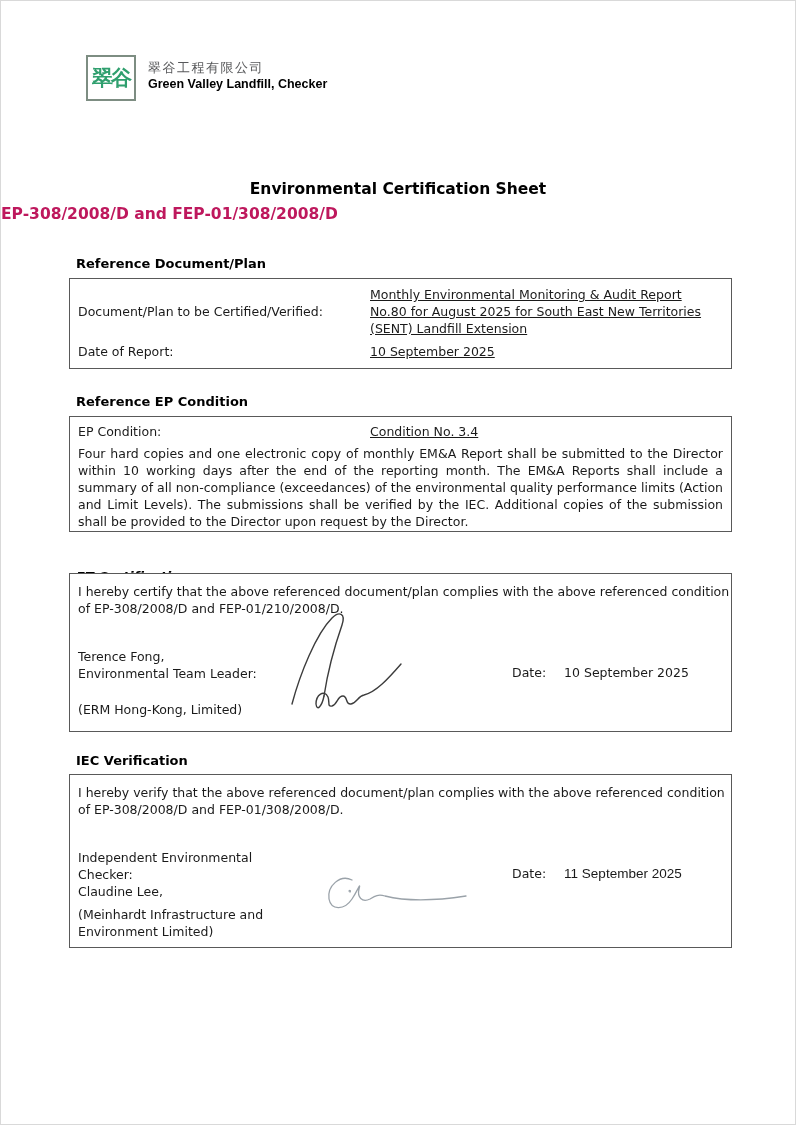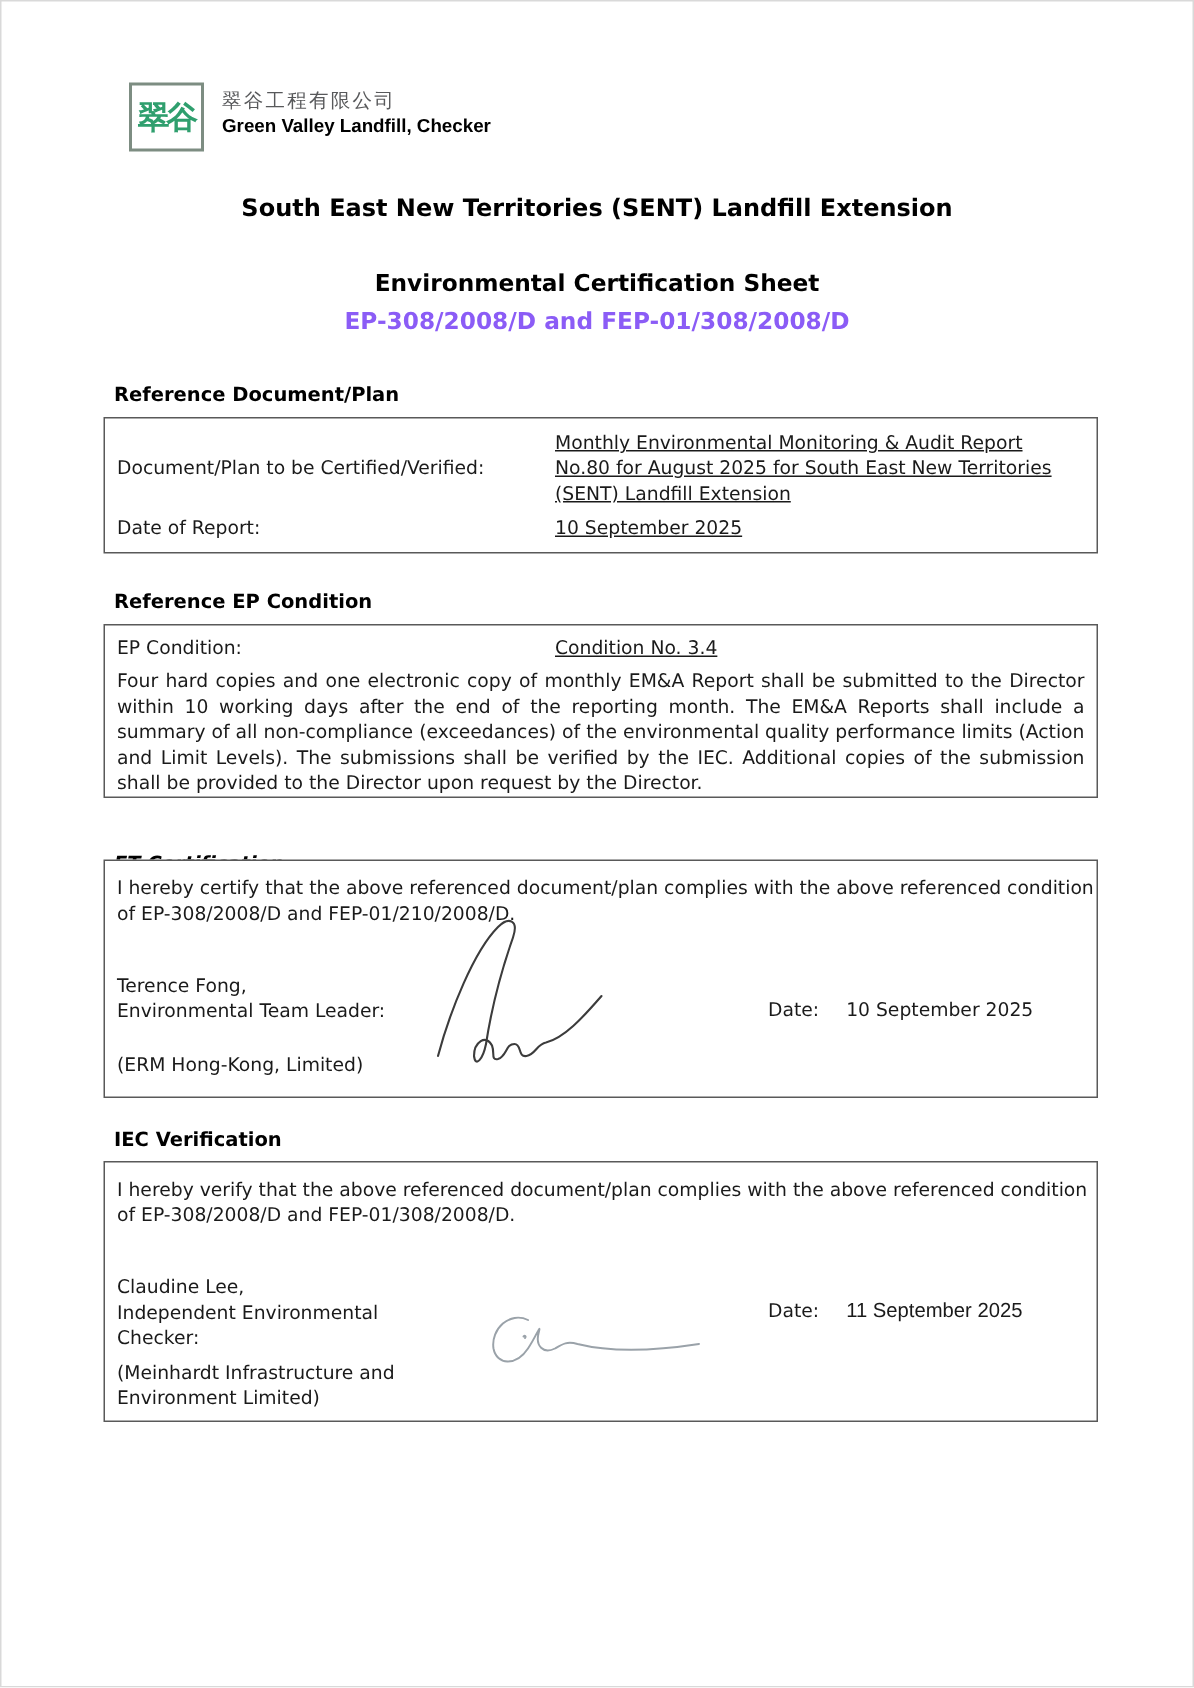--- a/index.html
+++ b/index.html
@@ -26,21 +26,21 @@
     color: #2f9f6e; font-weight: bold; font-size: 21px; letter-spacing: -2px;
     background: #fff;
   }
   .logo-text { padding-top: 4px; }
   .logo-zh { font-size: 13px; color: #58595b; letter-spacing: 1.5px; line-height: 17px; }
   .logo-en { font-family: "Liberation Sans", sans-serif; font-size: 12.5px; font-weight: bold; color: #000; line-height: 17px; }
 
   
   .title-main { position: absolute; left: 0; top: 128px; width: 100%; text-align: center; font-size: 16px; font-weight: bold; color: #000; }
   .title-sheet { position: absolute; left: 0; top: 179px; width: 100%; text-align: center; font-size: 15.5px; font-weight: bold; color: #000; }
-  .title-permits { position: absolute; left: 0; top: 204px; width: 100%; text-align: center; font-size: 15.5px; font-weight: bold; color: #8b5cf6; }
+  .title-permits { position: absolute; left: 0; top: 204px; width: 100%; text-align: left; font-size: 15.5px; font-weight: bold; color: #be185d; }
 
   
   .section-heading { position: absolute; left: 75px; font-size: 13px; font-weight: bold; color: #000; }
   .h-refdoc { top: 255px; }
   .h-refep  { top: 393px; }
   .h-et     { top: 568px; font-style: italic; }
   .h-iec    { top: 752px; }
 
   .box {
     position: absolute; left: 68px; width: 663px;
@@ -80,21 +80,20 @@
   <div class="logo-row">
     <div class="logo-mark">
       <span>翠谷</span>
     </div>
     <div class="logo-text">
       <div class="logo-zh">翠谷工程有限公司</div>
       <div class="logo-en">Green Valley Landfill, Checker</div>
     </div>
   </div>
 
-  <div class="title-main">South East New Territories (SENT) Landfill Extension</div>
   <div class="title-sheet">Environmental Certification Sheet</div>
   <div class="title-permits">EP-308/2008/D and FEP-01/308/2008/D</div>
 
   <div class="section-heading h-refdoc">Reference Document/Plan</div>
   <div class="box box-refdoc">
     <div class="kv-row">
       <div class="lbl">Document/Plan to be Certified/Verified:</div>
       <div class="val">Monthly Environmental Monitoring &amp; Audit Report No.80 for August 2025 for South East New Territories (SENT) Landfill Extension</div>
     </div>
     <div class="kv-row kv-row2">
@@ -127,22 +126,22 @@
       <span>Date:</span>
       <span>10 September 2025</span>
     </div>
     <div class="sig-company sig-company-et">(ERM Hong-Kong, Limited)</div>
   </div>
 
   <div class="section-heading h-iec">IEC Verification</div>
   <div class="box box-iec">
     <div class="statement">I hereby verify that the above referenced document/plan complies with the above referenced condition of EP-308/2008/D and FEP-01/308/2008/D.</div>
     <div class="sig-name-block">
+      <div>Independent Environmental Checker:</div>
       <div>Claudine Lee,</div>
-      <div>Independent Environmental Checker:</div>
     </div>
     <svg class="sig-svg sig-iec" width="158" height="54" viewBox="0 0 158 54">
       <path d="M36 11 C 24 5, 11 17, 13 30 C 15 41, 28 42, 36 30 C 42 21, 45 12, 43 20 C 41 28, 46 34, 54 30 C 59 27, 62 25, 69 27 C 93 33, 124 31, 150 27" fill="none" stroke="#9aa2a9" stroke-width="1.3" stroke-linecap="round"></path>
       <path d="M33 22 C 34 21, 35 22, 34 23" fill="none" stroke="#9aa2a9" stroke-width="1.3" stroke-linecap="round"></path>
     </svg>
     <div class="date-block">
       <span>Date:</span>
       <span class="date-value-alt">11 September 2025</span>
     </div>
     <div class="sig-company sig-company-iec">(Meinhardt Infrastructure and Environment Limited)</div>

